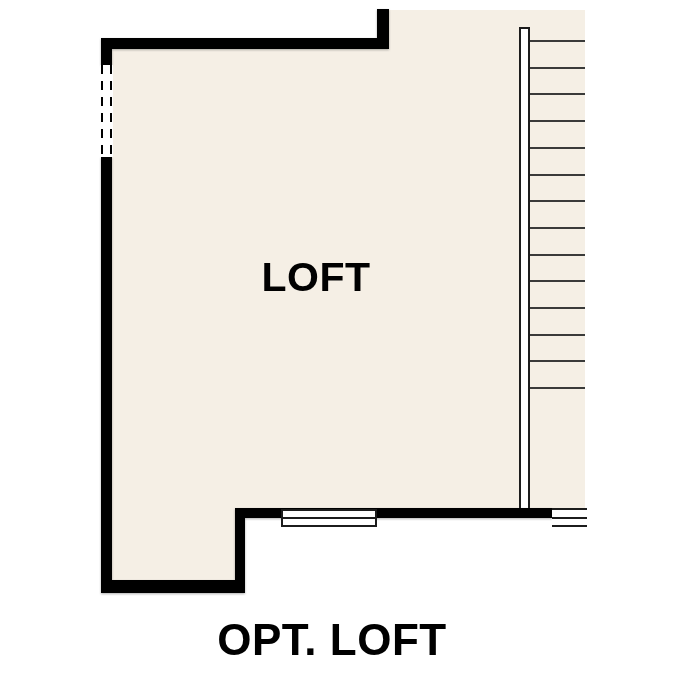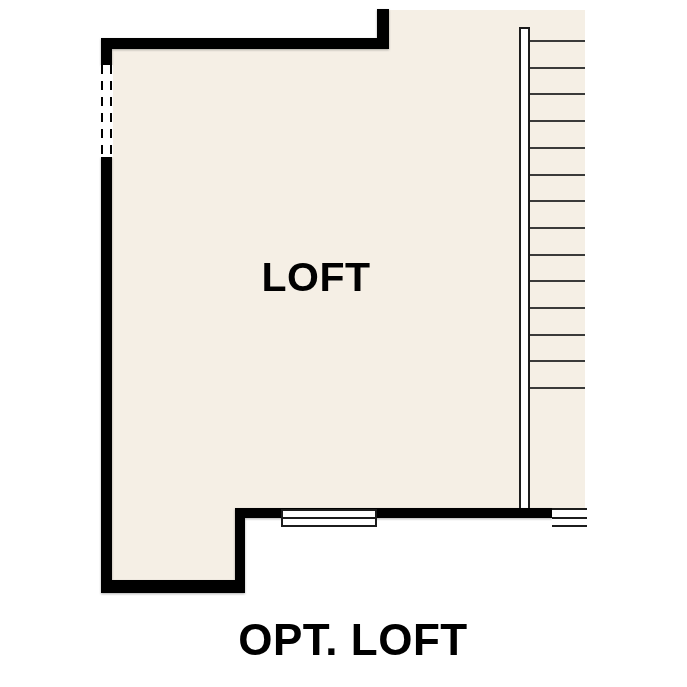--- a/index.html
+++ b/index.html
@@ -89,21 +89,21 @@
   
   .room-label {
     left: 216px; top: 255px; width: 200px;
     text-align: center;
     font-size: 41px; font-weight: bold; line-height: 44px;
     color: var(--label-text, #000000);
     letter-spacing: 0.5px;
     white-space: nowrap;
   }
   .plan-caption {
-    left: 203px; top: 617px; width: 300px;
+    left: 182px; top: 617px; width: 300px;
     text-align: center;
     font-size: 44px; font-weight: bold; line-height: 46px;
     color: var(--label-text, #000000);
     letter-spacing: 0.5px;
     white-space: nowrap;
   }
 </style>
 </head>
 <body>
 

